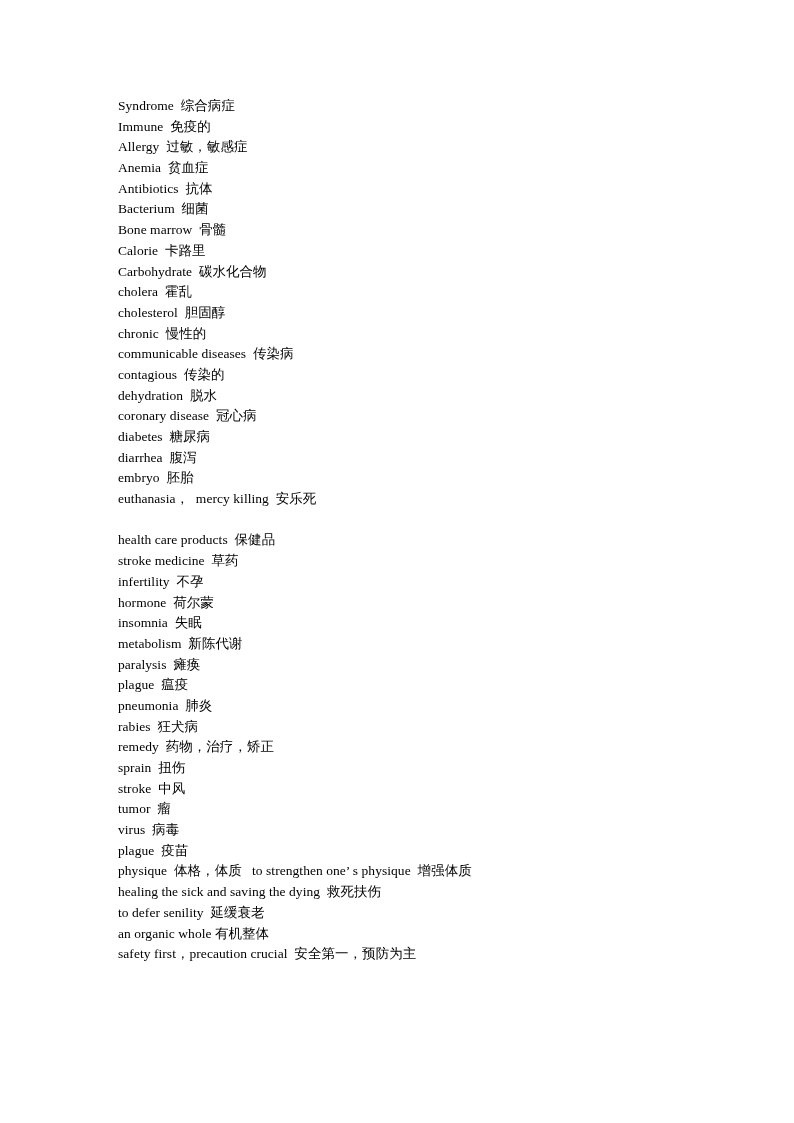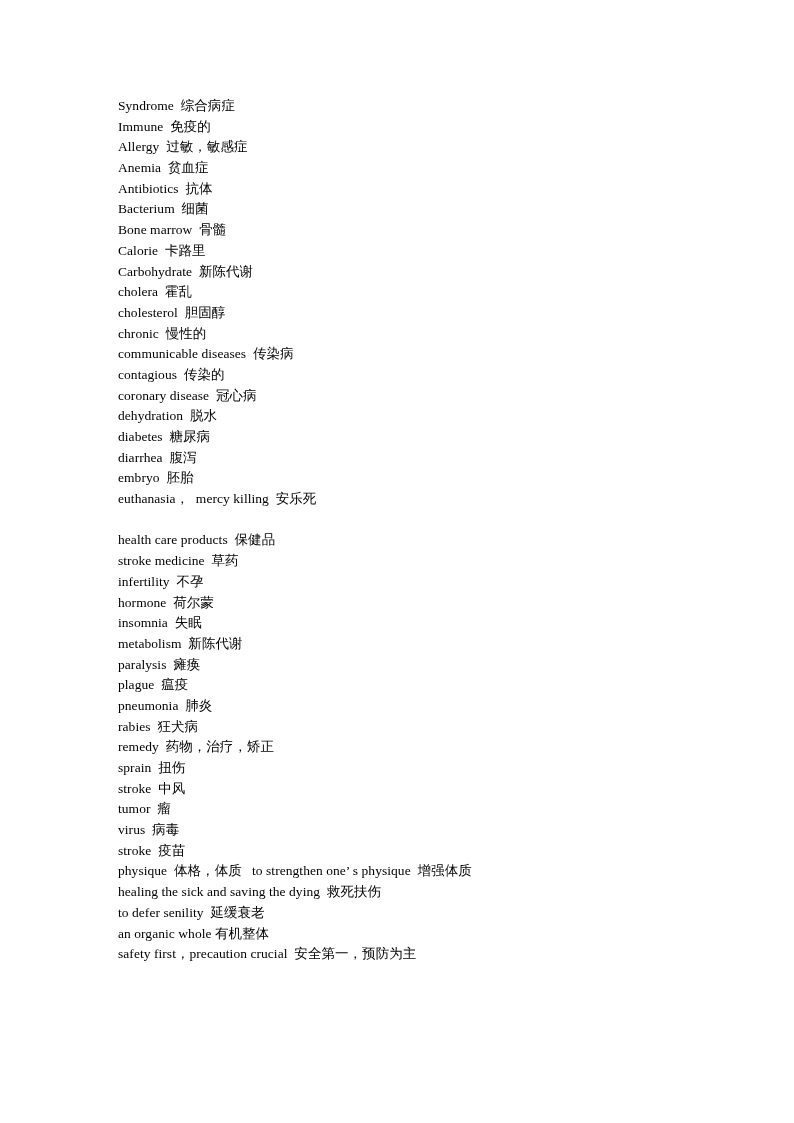--- a/index.html
+++ b/index.html
@@ -48,48 +48,48 @@
 <div id="page">
   <div id="vocab-list">
       <div class="vocab-line">Syndrome  综合病症</div>
       <div class="vocab-line">Immune  免疫的</div>
       <div class="vocab-line">Allergy  过敏，敏感症</div>
       <div class="vocab-line">Anemia  贫血症</div>
       <div class="vocab-line">Antibiotics  抗体</div>
       <div class="vocab-line">Bacterium  细菌</div>
       <div class="vocab-line">Bone marrow  骨髓</div>
       <div class="vocab-line">Calorie  卡路里</div>
-      <div class="vocab-line">Carbohydrate  新陈代谢</div>
+      <div class="vocab-line">Carbohydrate  碳水化合物</div>
       <div class="vocab-line">cholera  霍乱</div>
       <div class="vocab-line">cholesterol  胆固醇</div>
       <div class="vocab-line">chronic  慢性的</div>
       <div class="vocab-line">communicable diseases  传染病</div>
       <div class="vocab-line">contagious  传染的</div>
+      <div class="vocab-line">dehydration  脱水</div>
       <div class="vocab-line">coronary disease  冠心病</div>
-      <div class="vocab-line">dehydration  脱水</div>
       <div class="vocab-line">diabetes  糖尿病</div>
       <div class="vocab-line">diarrhea  腹泻</div>
       <div class="vocab-line">embryo  胚胎</div>
       <div class="vocab-line">euthanasia，  mercy killing  安乐死</div>
       <div class="vocab-line blank"></div>
       <div class="vocab-line">health care products  保健品</div>
       <div class="vocab-line">stroke medicine  草药</div>
       <div class="vocab-line">infertility  不孕</div>
       <div class="vocab-line">hormone  荷尔蒙</div>
       <div class="vocab-line">insomnia  失眠</div>
       <div class="vocab-line">metabolism  新陈代谢</div>
       <div class="vocab-line">paralysis  瘫痪</div>
       <div class="vocab-line">plague  瘟疫</div>
       <div class="vocab-line">pneumonia  肺炎</div>
       <div class="vocab-line">rabies  狂犬病</div>
       <div class="vocab-line">remedy  药物，治疗，矫正</div>
       <div class="vocab-line">sprain  扭伤</div>
       <div class="vocab-line">stroke  中风</div>
       <div class="vocab-line">tumor  瘤</div>
       <div class="vocab-line">virus  病毒</div>
-      <div class="vocab-line">stroke  疫苗</div>
+      <div class="vocab-line">plague  疫苗</div>
       <div class="vocab-line">physique  体格，体质   to strengthen one’ s physique  增强体质</div>
       <div class="vocab-line">healing the sick and saving the dying  救死扶伤</div>
       <div class="vocab-line">to defer senility  延缓衰老</div>
       <div class="vocab-line">an organic whole 有机整体</div>
       <div class="vocab-line">safety first，precaution crucial  安全第一，预防为主</div>
     </div>
 </div>
 
 </body></html>

